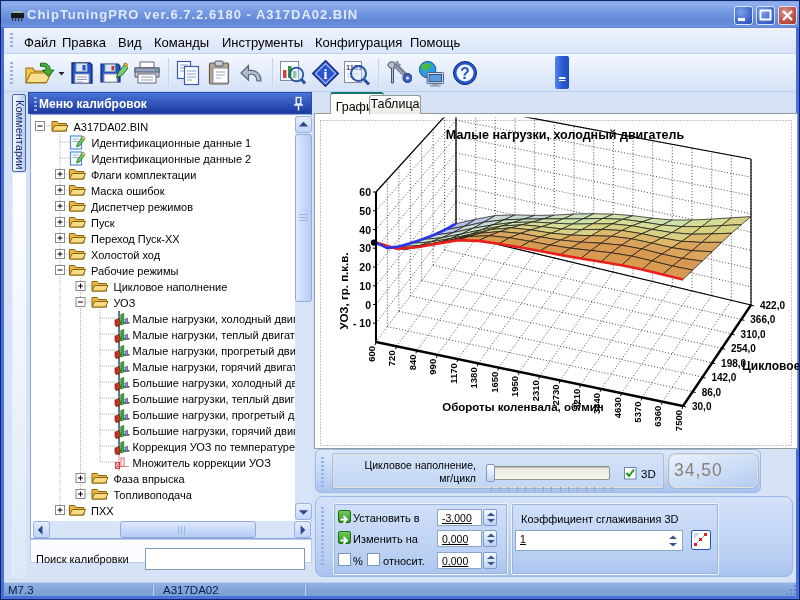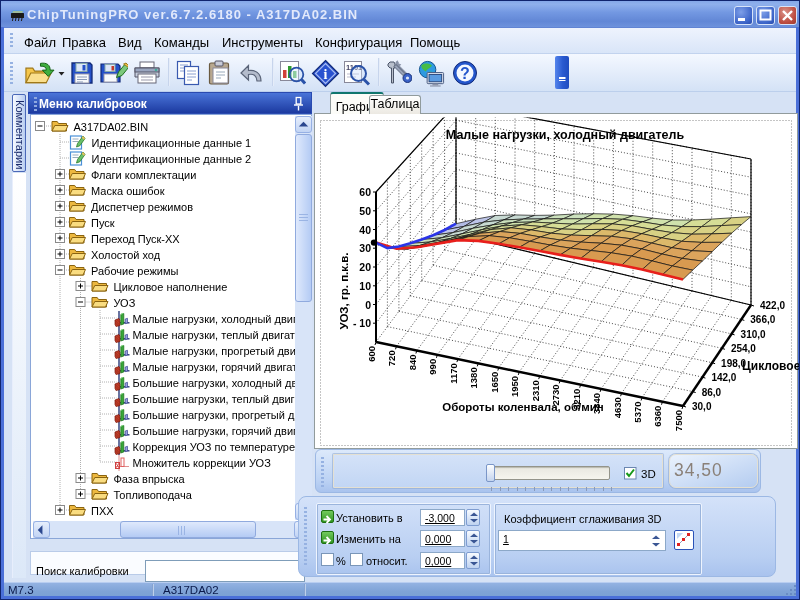--- a/index.html
+++ b/index.html
@@ -38,39 +38,39 @@
 #lp-head b { position:absolute; left:10px; top:3.5px; color:#fff; font-size:12px; }
 #lp-pin { position:absolute; right:6px; top:3px; }
 #tree-wrap { position:absolute; left:30px; top:114px; width:282px; height:425px; background:#fff; border:1px solid #8aa6d8; }
 #tree-svg { position:absolute; left:33px; top:116px; width:262px; height:404px; overflow:hidden;text-decoration:underline; }
 
 .sbtrack { background:#d8e4f8; }
 .sbbtn { position:absolute; width:17px; height:17px; border-radius:3px; border:1px solid #96b0e4; background:linear-gradient(#e6eefc,#c2d4f4); display:flex;align-items:center;justify-content:center; }
 .sbthumb { position:absolute; border-radius:3px; border:1px solid #90aade; background:linear-gradient(90deg,#dfe9fc,#b4cbf4); }
 .sbthumbh { position:absolute; border-radius:3px; border:1px solid #90aade; background:linear-gradient(#dfe9fc,#b4cbf4); }
 
-#search { position:absolute; left:30px; top:551px; width:282px; height:24px; background:#fafcff; border:1px solid #b9cbe8; }
+#search { position:absolute; left:30px; top:539px; width:282px; height:24px; background:#fafcff; border:1px solid #b9cbe8; }
 #search label { position:absolute; left:5px; top:13px; font-size:11px; }
 #search input { position:absolute; left:114px; top:8px; width:160px; height:22px; border:1px solid #7f9db9; font-size:12px; }
 
 #tab1 { position:absolute; left:314px; top:92px; width:54px; height:22px; background:#fcfcf8; border:1px solid #919b9c; border-bottom:none; border-radius:3px 3px 0 0; border-top:2px solid #0f766e; font-size:12.5px; text-align:center; padding-top:6px; z-index:3;margin-left:16px; }
 #tab2 { position:absolute; left:369px; top:95px; width:52px; height:19px; background:linear-gradient(#fff,#ece9e2); border:1px solid #919b9c; border-bottom:none; border-radius:3px 3px 0 0; font-size:12.5px; text-align:center; padding-top:1px; z-index:3; }
 #chartpanel { position:absolute; left:314px; top:113px; width:484px; height:336px; background:#fff; border:1px solid #919b9c; z-index:2; }
 
 #sliderbar { position:absolute; left:315px; top:449px; width:446px; height:44px; background:linear-gradient(#dce9fb,#bdd3f4 70%,#a9c3ee); border:1px solid #9cb8e4; border-radius:6px; }
 #sl-box1 { position:absolute; left:17px; top:4px; width:330px; height:34px; background:linear-gradient(#d4e2f8,#c2d6f4); border:1px solid #e4e0d2; box-shadow:0 0 0 1px rgba(140,165,205,0.55); border-radius:1px; }
 #sl-box2 { position:absolute; left:353px; top:4px; width:89px; height:34px; background:linear-gradient(160deg,#eaf2fd,#b4ccf0); border:1px solid #e4e0d2; box-shadow:0 0 0 1px rgba(140,165,205,0.55); border-radius:7px; }
 #sl-lab { position:absolute; left:17px; top:4px; width:125px; text-align:right; font-size:10.5px; line-height:13px; }
 #sl-track { position:absolute; left:153px; top:11px; width:123px; height:14px; border:1px solid #94948a; border-radius:2px; background:linear-gradient(#e8e7e0,#f6f5ee); box-shadow:inset 1px 1px 1px #b8b8ae; }
 #sl-thumb { position:absolute; left:152px; top:9px; width:9px; height:18px; background:linear-gradient(#fdfeff,#c4d4ee); border:1px solid #7a96c8; border-radius:2px; }
 #sl-ticks { position:absolute; left:157px; top:32px; width:122px; height:4px; background:repeating-linear-gradient(90deg,#8a9ab8 0 1px, transparent 1px 8.6px); }
 #sl-chk { position:absolute; left:290px; top:11px; }
 #sl-val { position:absolute; left:4px; top:5px; font-size:17.5px; color:#8a8078; letter-spacing:1px; }
 
-#controls { position:absolute; left:298px; top:496px; width:478px; height:81px; background:linear-gradient(#d4e2f9,#b9cff2 75%,#a9c3ee); border:1px solid #9cb8e4; border-radius:8px; }
+#controls { position:absolute; left:315px; top:496px; width:478px; height:81px; background:linear-gradient(#d4e2f9,#b9cff2 75%,#a9c3ee); border:1px solid #9cb8e4; border-radius:8px; }
 .gbox { position:absolute; border:1px solid #eef4fe; outline:1px solid #9ab4dc; outline-offset:-2px; border-radius:2px; }
 .glab { position:absolute; font-size:11px; }
 .edit { position:absolute; background:#fff; border:1px solid #8ca8c8; font-size:10.5px; padding:2px 0 0 4px;text-decoration:underline; }
 .spin { position:absolute; width:14px; background:linear-gradient(#f8fbff,#bed2f0); border:1px solid #7e9cd0; border-radius:2px; }
 .spin svg { position:absolute; left:1px; }
 .greenbtn { position:absolute; width:13px; height:13px; background:linear-gradient(#72ca5e,#2f9420); border:1px solid #1d6f12; border-radius:2px; }
 .cb { position:absolute; width:13px; height:13px; background:#fff; border:1px solid #7a96b8; }
 
 #statusbar { position:absolute; left:1px; right:1px; bottom:3px; height:15px; background:linear-gradient(#93b2e2,#7fa3d6 60%,#7aa0d4); border-top:1px solid #b8cdf0; font-size:11.5px; color:#0a1a4a; }
 .st-sep { position:absolute; top:1px; bottom:1px; width:2px; background:linear-gradient(90deg,#6a8cc4,#d8e6f8); }
@@ -861,20 +861,21 @@
       <text x="208.0" y="297.0" text-anchor="middle" style="font-family:'Liberation Sans',sans-serif;font-weight:bold;fill:#000;font-size:11.5px">Обороты коленвала, об/мин</text>
       <text x="33.0" y="177.0" text-anchor="middle" transform="rotate(-90 33.0 177.0)" style="font-family:'Liberation Sans',sans-serif;font-weight:bold;fill:#000;font-size:11.5px">УОЗ, гр. п.к.в.</text>
       <text x="427.0" y="256.0" style="font-family:'Liberation Sans',sans-serif;font-weight:bold;fill:#000;font-size:12px">Цикловое</text>
       <text x="250.0" y="25.0" text-anchor="middle" style="font-family:'Liberation Sans',sans-serif;font-weight:bold;fill:#000;font-size:12.5px">Малые нагрузки, холодный двигатель</text>
     </svg>
   </div>
 
 <div id="sliderbar">
  <div class="grip" style="left:5px;top:7px;height:30px"></div>
  <div id="sl-box1">
+   <div id="sl-lab">Цикловое наполнение,<br>мг/цикл</div>
    <div id="sl-track"></div>
       <div id="sl-thumb"></div>
       <div id="sl-ticks"></div>
    <div id="sl-chk"><svg width="60" height="16">
           <rect x="0.5" y="1.5" width="11.5" height="11.5" fill="#fff" stroke="#6a86b0"></rect>
           <path d="M2.5 7 L5 10 L10 3.5" stroke="#189818" stroke-width="2" fill="none"></path>
           <text x="17" y="12" style="font-size:11.5px;font-family:'Liberation Sans'">3D</text>
         </svg></div>
  </div>
  <div id="sl-box2">

